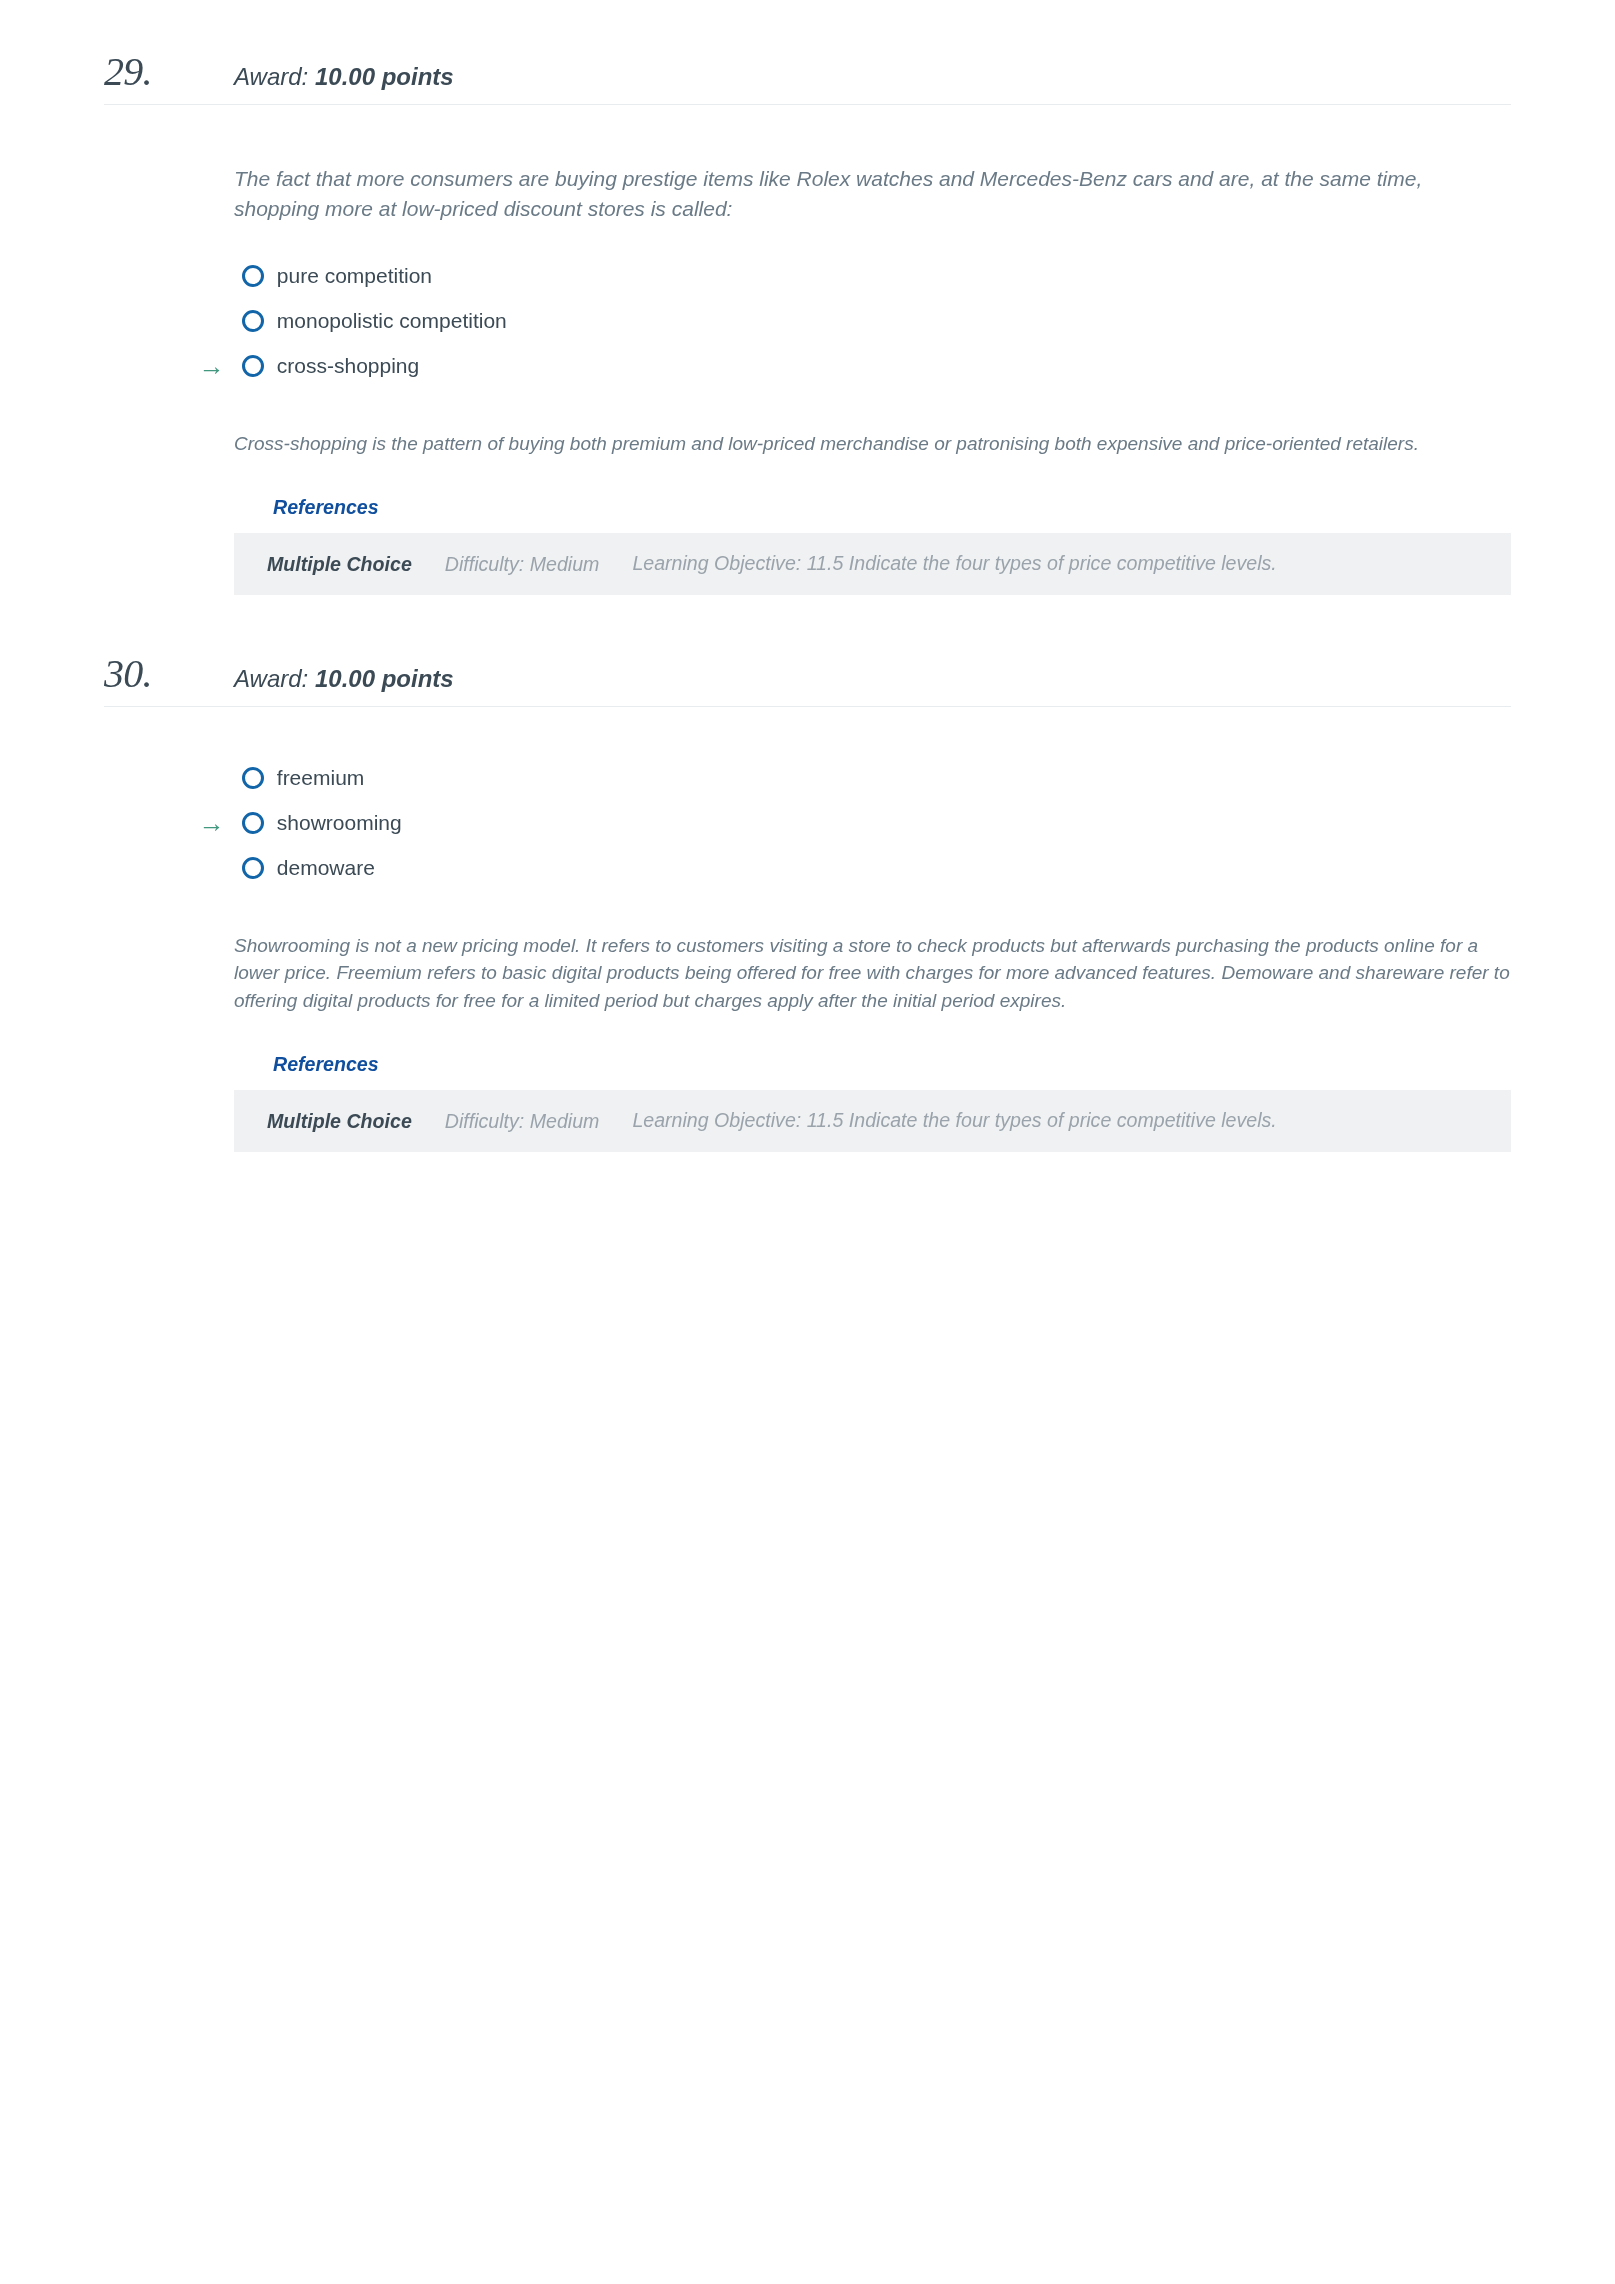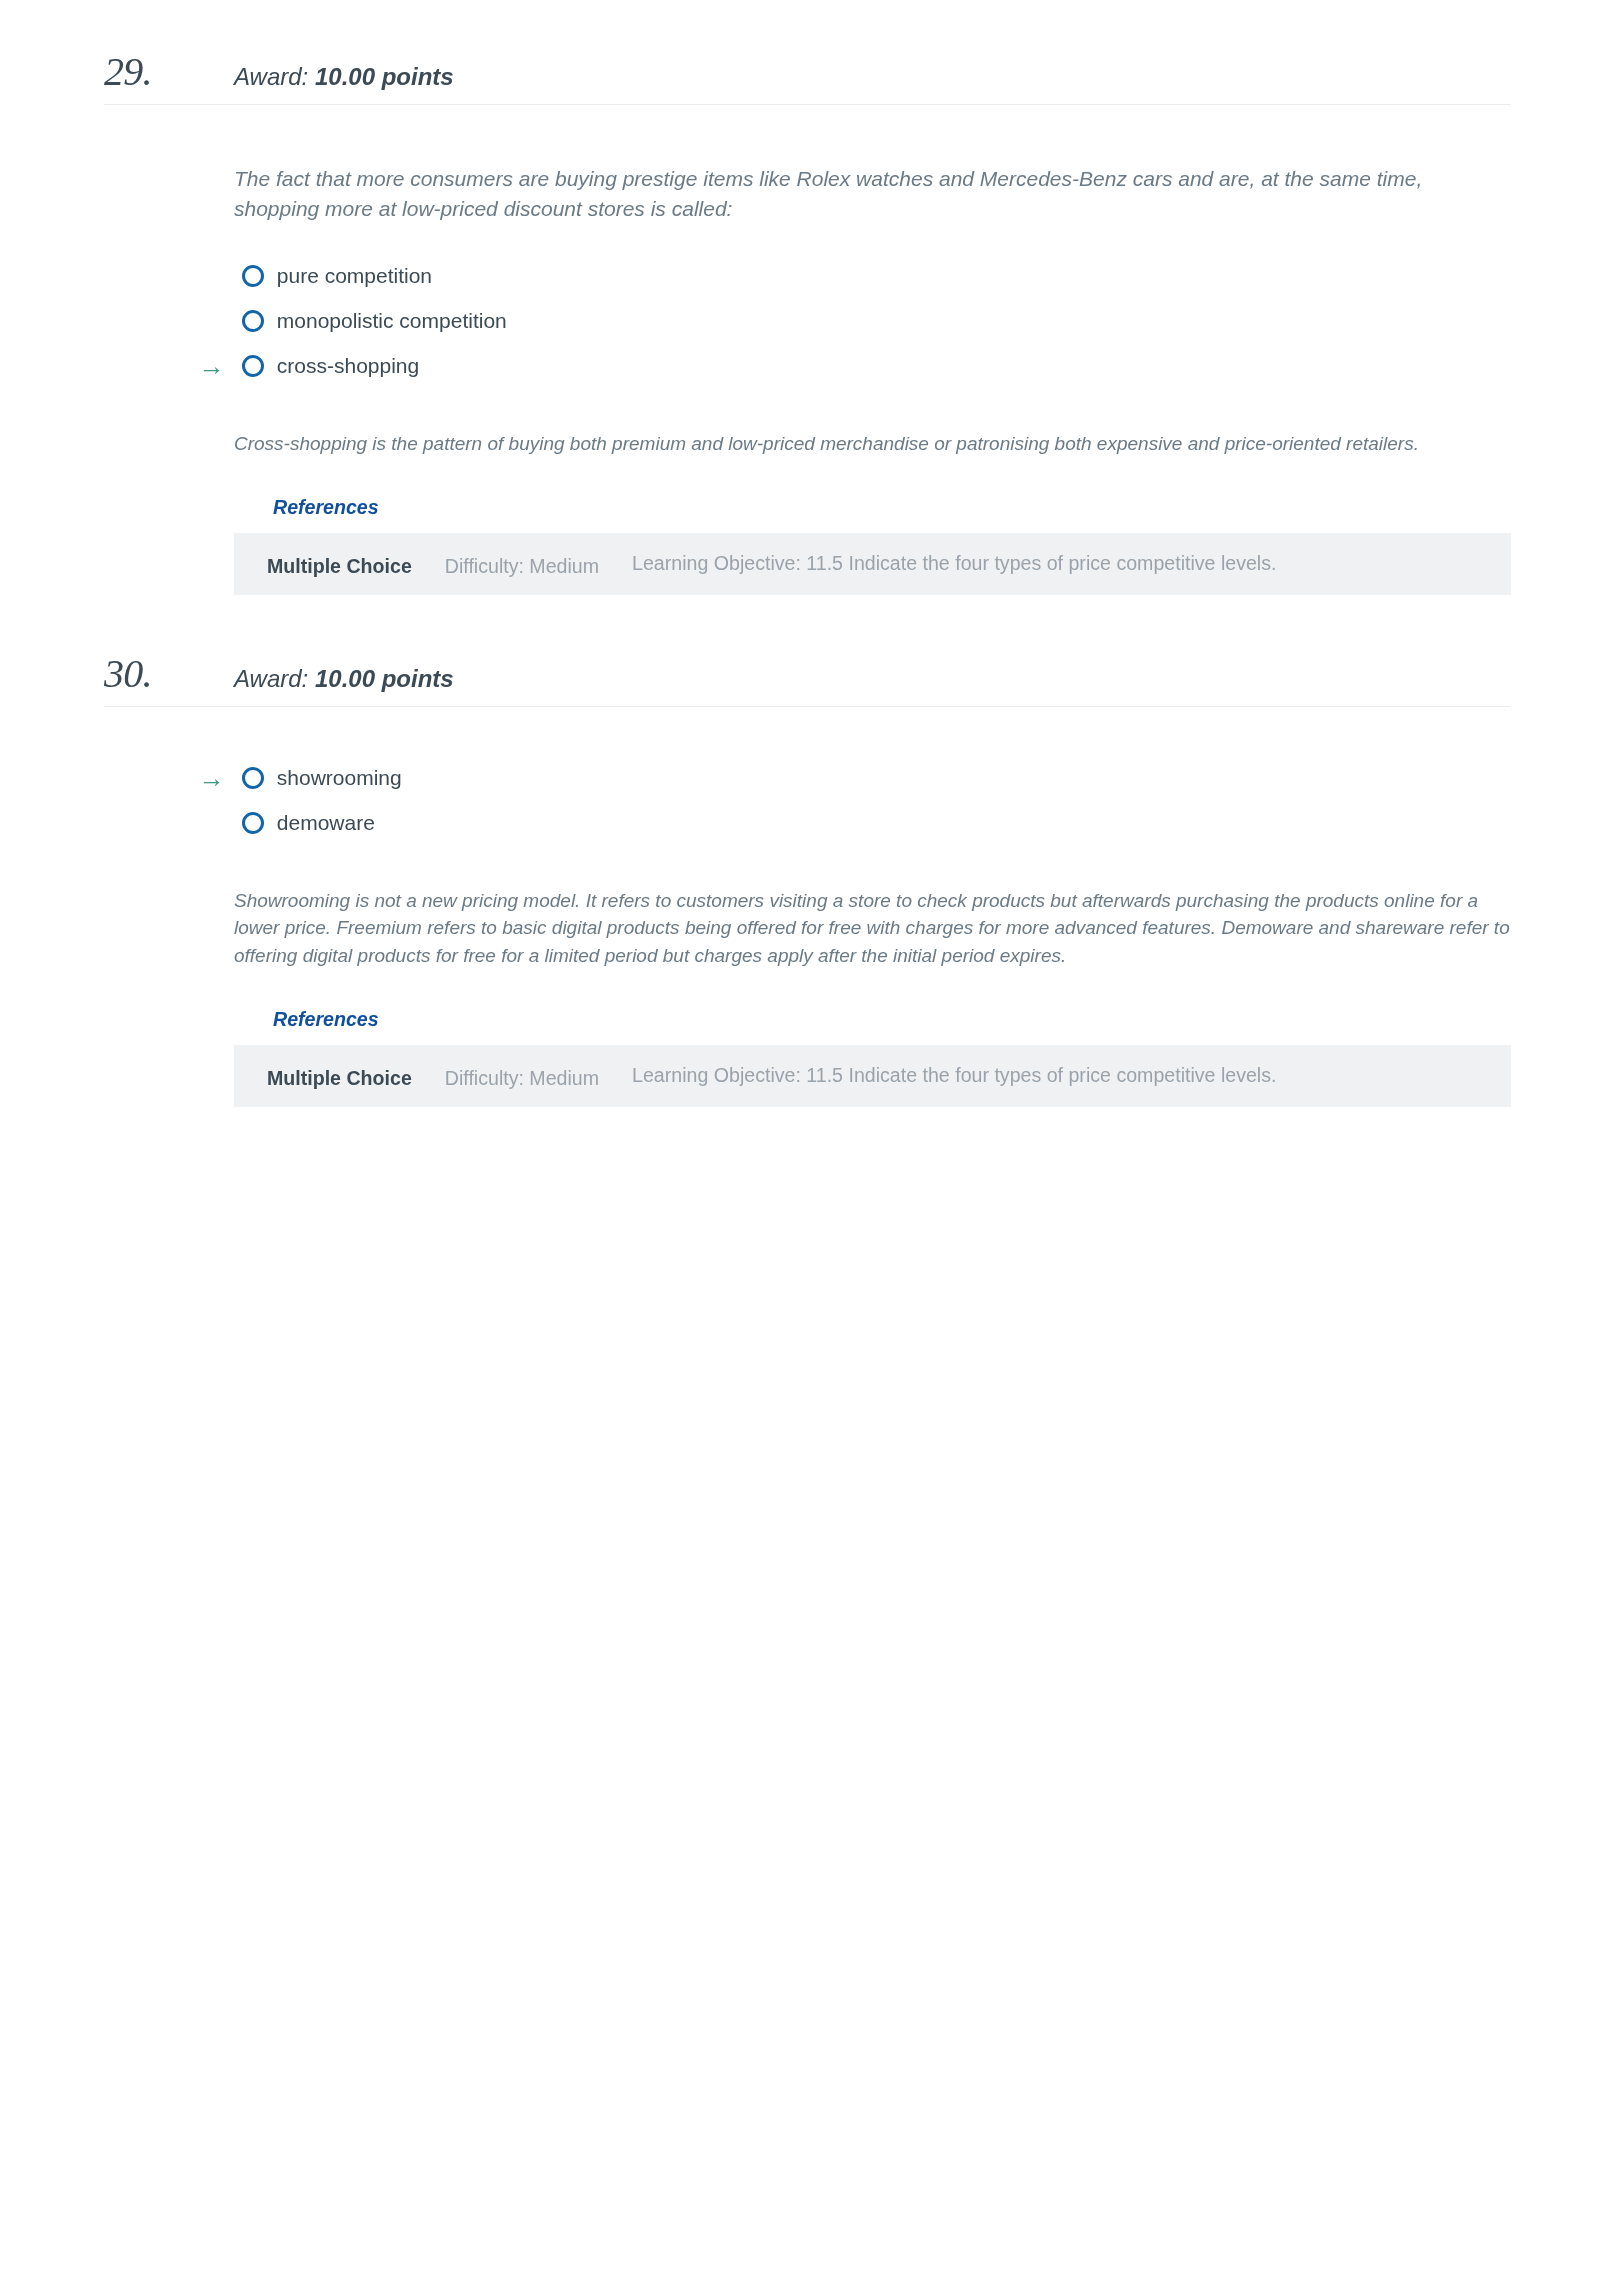--- a/index.html
+++ b/index.html
@@ -108,23 +108,24 @@
     color: #104f9e;
     padding-left: 39px;
     margin-bottom: 14.3px;
   }
 
   .refs-bar {
     background: #eff1f2;
     padding: 17px 33px;
     display: flex;
     gap: 33px;
+    font-style: italic;
     font-size: 19.6px;
     color: #9aa3ab;
-    align-items: flex-end;
+    align-items: center;
   }
 
   .refs-bar .type {
     font-weight: 700;
     color: #3b4a55;
     white-space: nowrap;
   }
 
   .refs-bar .diff {
     white-space: nowrap;
@@ -191,20 +192,24 @@
     <div class="q-award">
       <span>Award: </span><span class="pts">10.00 points</span>
     </div>
   </div>
 
   <div class="q-body">
 
 
     <div class="choices">
 
+      <div class="choice-row">
+        <span class="radio-circle"></span>
+        <span class="choice-text">freemium</span>
+      </div>
 
       <div class="choice-row">
         <span class="arrow-indicator">→</span>
         <span class="radio-circle"></span>
         <span class="choice-text">showrooming</span>
       </div>
 
       <div class="choice-row">
         <span class="radio-circle"></span>
         <span class="choice-text">demoware</span>

